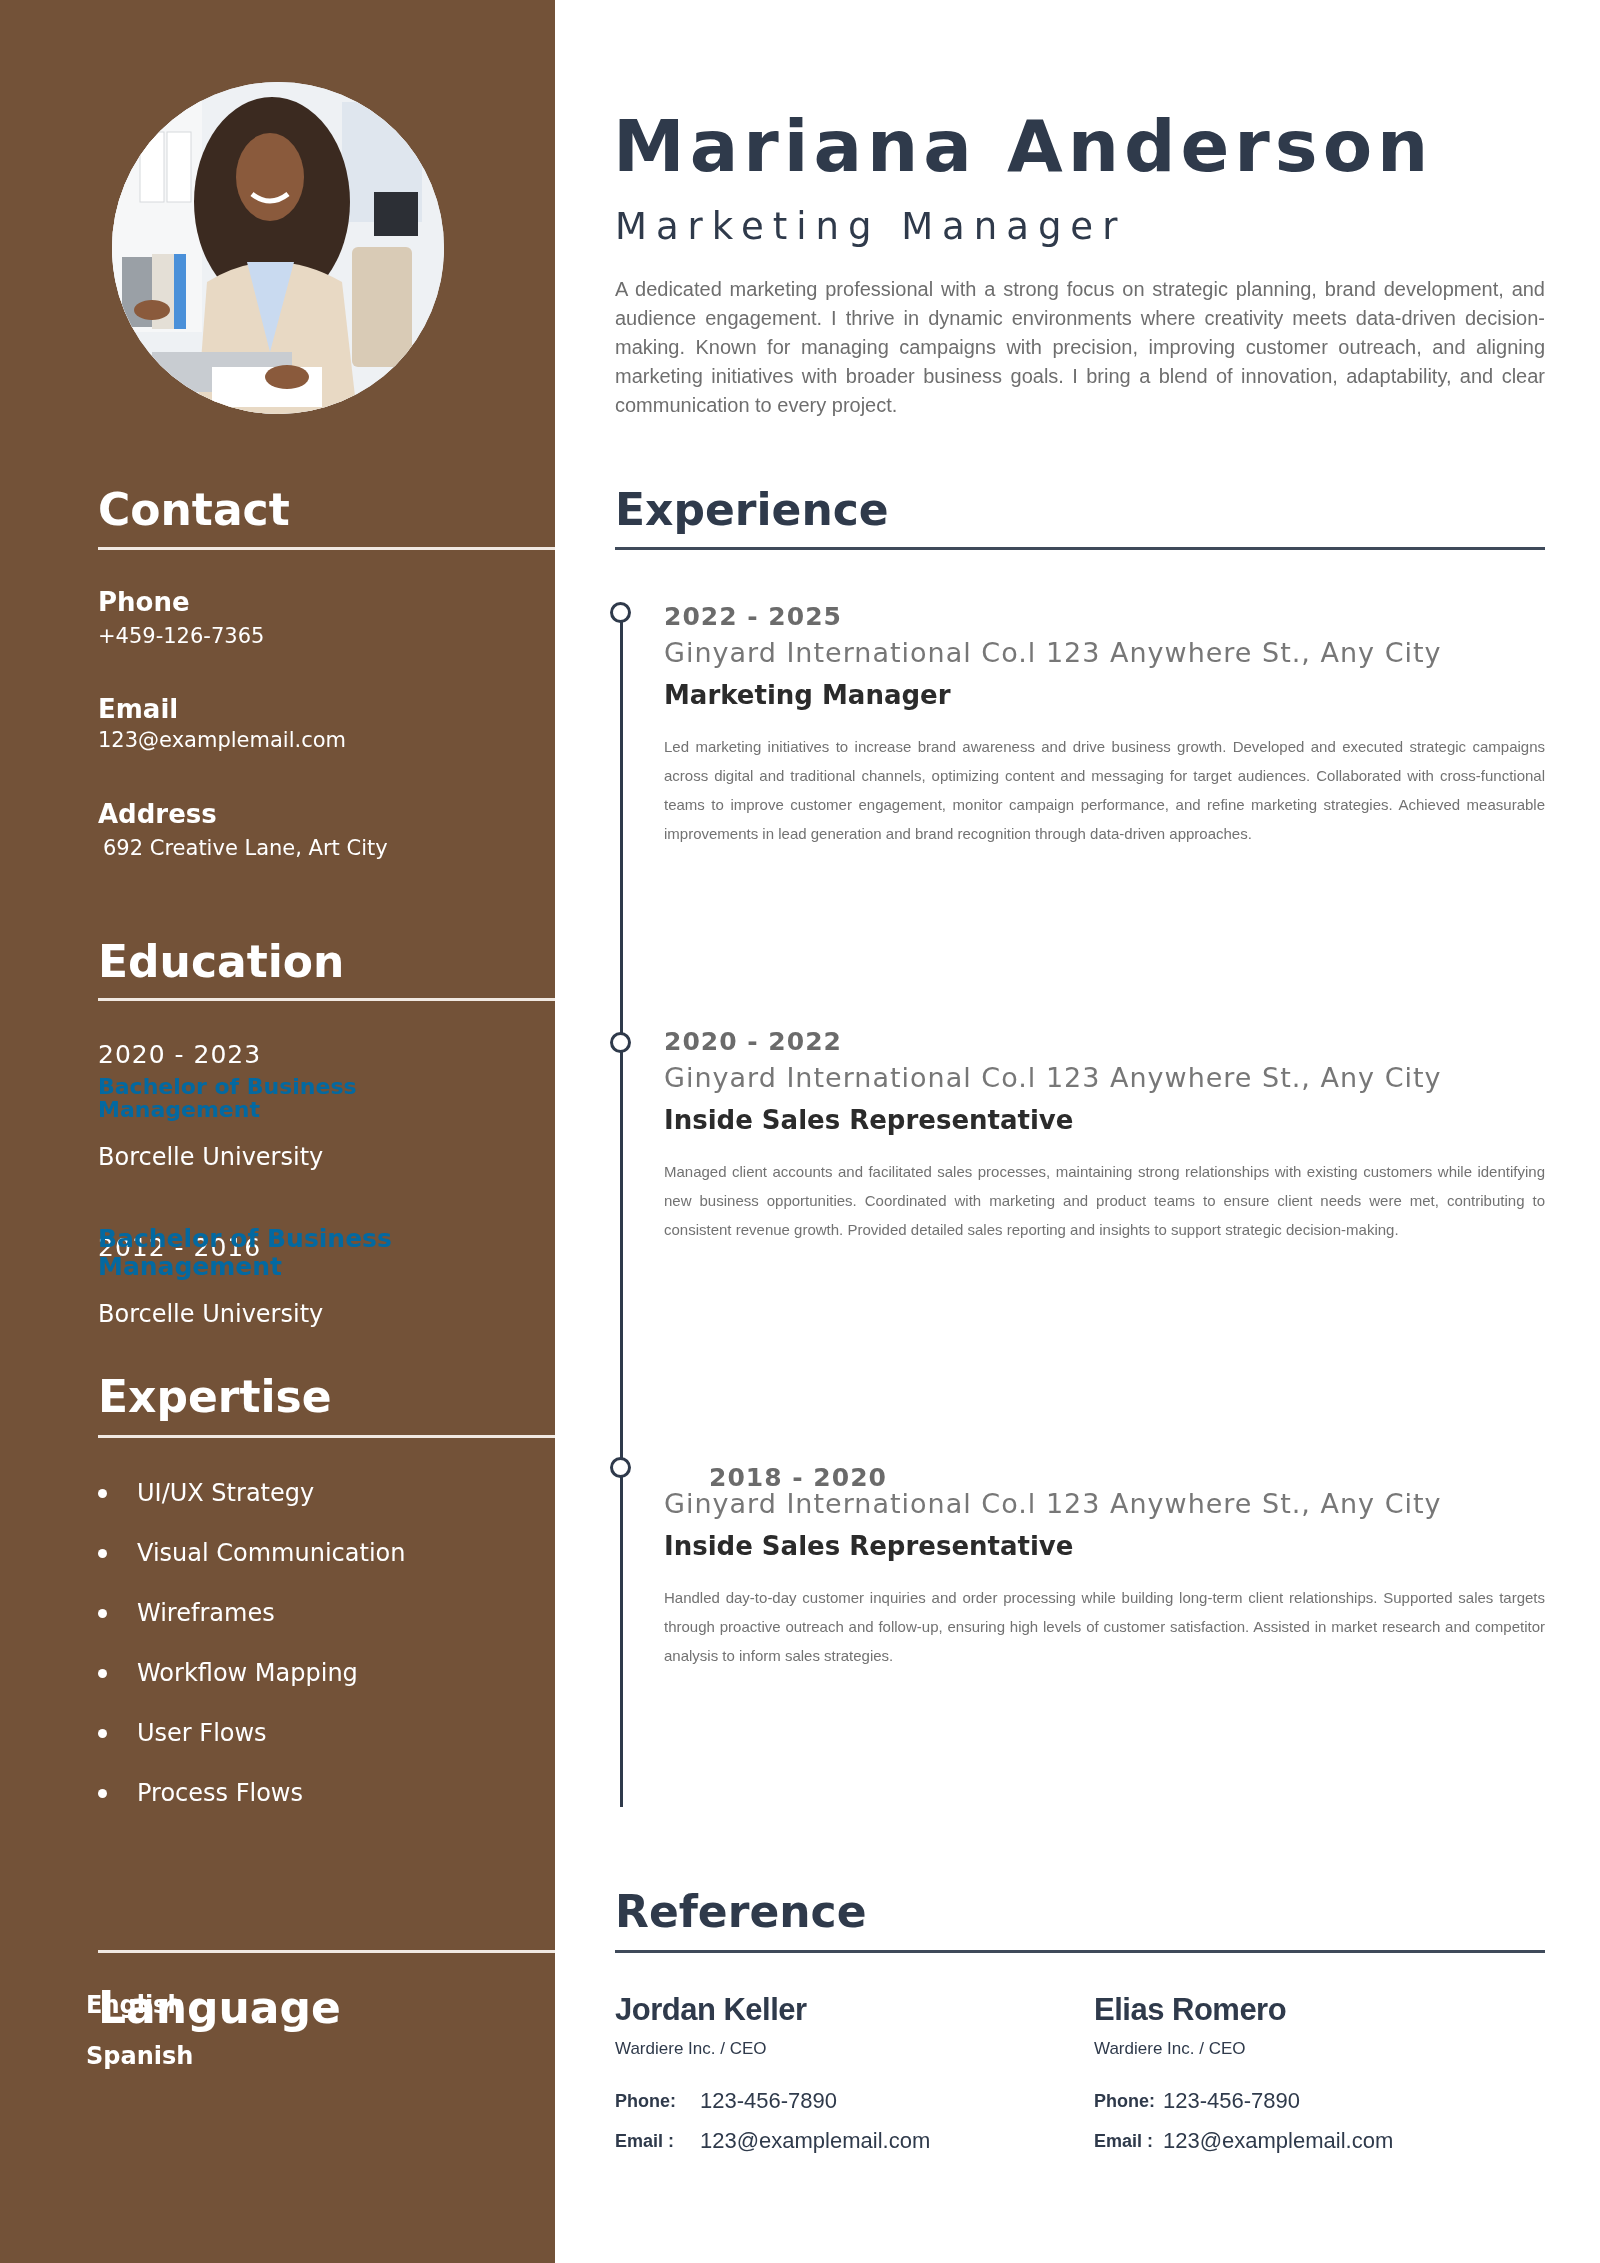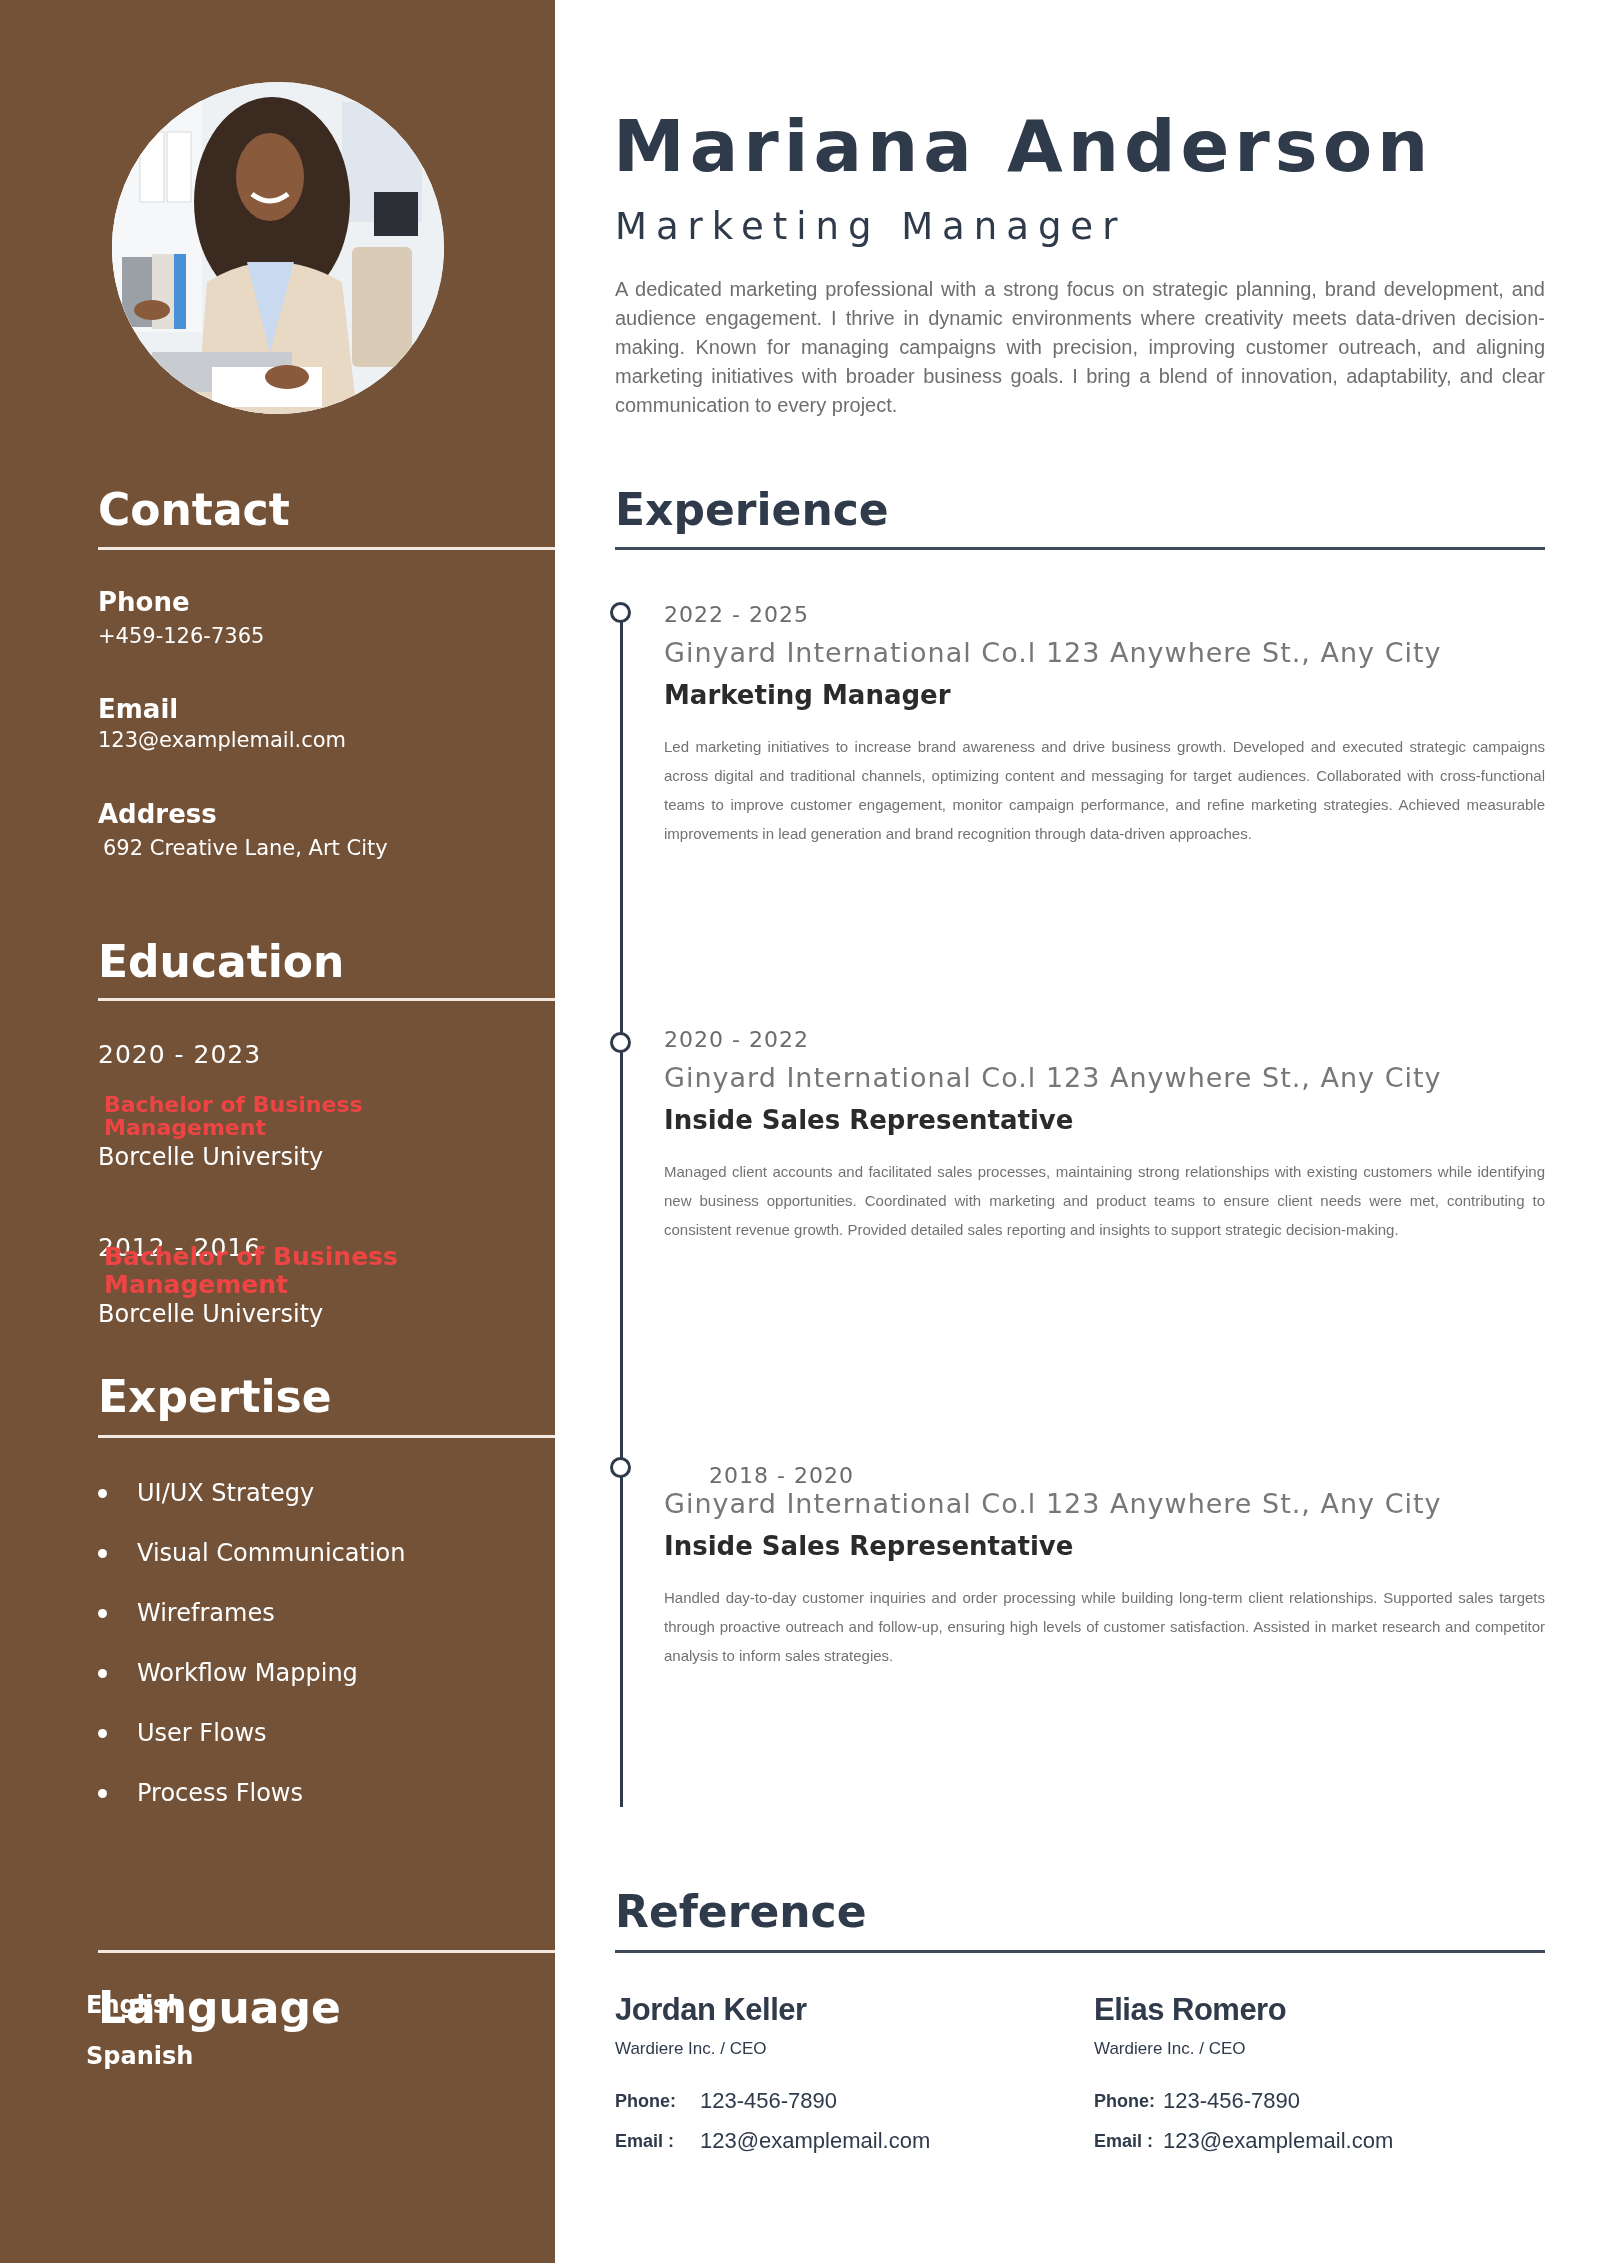--- a/index.html
+++ b/index.html
@@ -5,35 +5,35 @@
   * { margin:0; padding:0; box-sizing:border-box; }
   html, body { width:1600px; height:2263px; background:#ffffff; overflow:hidden; }
   body { position:relative; font-family:"Liberation Sans", sans-serif; }
   .sidebar { position:absolute; left:0; top:0; width:555px; height:2263px; background:#735238; }
   .photo { position:absolute; left:112px; top:82px; width:332px; height:332px; border-radius:50%; overflow:hidden; background:#e9eef3; }
   .sb-h { position:absolute; left:98px; color:#ffffff; font-family:"DejaVu Sans", sans-serif; font-weight:bold; font-size:44px; line-height:1; }
   .sb-rule { position:absolute; left:98px; width:457px; height:3px; background:#f1e9e2; }
   .sb-label { position:absolute; left:98px; color:#ffffff; font-family:"DejaVu Sans", sans-serif; font-weight:bold; font-size:26px; line-height:1; }
   .sb-val { position:absolute; left:98px; color:#ffffff; font-family:"DejaVu Sans", sans-serif; font-size:21px; line-height:1; }
   .edu-years { position:absolute; left:98px; color:#ffffff; font-family:"DejaVu Sans", sans-serif; font-size:25px; letter-spacing:1px; line-height:1; }
-  .edu-degree { position:absolute; left:104px; color:#ef4444; font-family:"DejaVu Sans", sans-serif; font-weight:bold; line-height:1;margin-top:18px; }
+  .edu-degree { position:absolute; left:98px; color:#0369a1; font-family:"DejaVu Sans", sans-serif; font-weight:bold; line-height:1; }
   .edu-school { position:absolute; left:98px; color:#ffffff; font-family:"DejaVu Sans", sans-serif; font-size:24px; line-height:1; }
   .exp-item { position:absolute; left:98px; color:#ffffff; font-family:"DejaVu Sans", sans-serif; font-size:24px; line-height:1; }
   .exp-item .dot { position:absolute; left:0; top:8px; width:9px; height:9px; border-radius:50%; background:#ffffff; }
   .exp-item .txt { position:absolute; left:39px; top:0; white-space:nowrap; }
   .lang { position:absolute; left:86px; color:#ffffff; font-family:"DejaVu Sans", sans-serif; font-weight:bold; font-size:24px; line-height:1; }
 
   .name { position:absolute; left:613px; top:110px; color:#2f3a4b; font-family:"DejaVu Sans", sans-serif; font-weight:bold; font-size:72px; letter-spacing:5px; line-height:1; white-space:nowrap; }
   .title { position:absolute; left:615px; top:208px; color:#2f3a4b; font-family:"DejaVu Sans", sans-serif; font-size:37px; letter-spacing:9px; line-height:1; white-space:nowrap; }
   .summary { position:absolute; left:615px; top:275px; width:930px; color:#6e6e6e; font-family:"Liberation Sans", sans-serif; font-size:20px; line-height:29px; text-align:justify; }
   .main-h { position:absolute; left:615px; color:#2f3a4b; font-family:"DejaVu Sans", sans-serif; font-weight:bold; font-size:44px; line-height:1; }
   .main-rule { position:absolute; left:615px; width:930px; height:3px; background:#3f4a5a; }
   .timeline { position:absolute; left:620px; top:613px; width:3px; height:1194px; background:#2f3a4b; }
   .tl-node { position:absolute; left:610px; width:21px; height:21px; border-radius:50%; border:3px solid #2f3a4b; background:#ffffff; }
-  .job-date { position:absolute; left:664px; color:#6b6b6b; font-family:"DejaVu Sans", sans-serif; font-weight:normal; font-size:22px; letter-spacing:1px; line-height:1; white-space:nowrap; }
+  .job-date { position:absolute; left:664px; color:#6b6b6b; font-family:"DejaVu Sans", sans-serif; font-weight:bold; font-size:25px; letter-spacing:1px; line-height:1; white-space:nowrap; }
   .job-company { position:absolute; left:664px; color:#777777; font-family:"DejaVu Sans", sans-serif; font-size:27px; letter-spacing:1px; line-height:1; white-space:nowrap; }
   .job-role { position:absolute; left:664px; color:#2b2b2b; font-family:"DejaVu Sans", sans-serif; font-weight:bold; font-size:26px; line-height:1; white-space:nowrap; }
   .job-desc { position:absolute; left:664px; width:881px; color:#727272; font-family:Liberation Sans, sans-serif; font-size:15px; line-height:29px; text-align:justify; }
 
   .ref-name { position:absolute; color:#2f3a4b; font-family:"Liberation Sans", sans-serif; font-weight:bold; font-size:31px; line-height:1; white-space:nowrap; letter-spacing:-0.5px; }
   .ref-co { position:absolute; color:#2f3a4b; font-family:"Liberation Sans", sans-serif; font-size:17px; line-height:1; white-space:nowrap; }
   .ref-lab { position:absolute; color:#2f3a4b; font-family:"Liberation Sans", sans-serif; font-weight:bold; font-size:18px; line-height:1; white-space:nowrap; }
   .ref-val { position:absolute; color:#2f3a4b; font-family:"Liberation Sans", sans-serif; font-size:22px; line-height:1; white-space:nowrap; }
 </style>
 </head>

